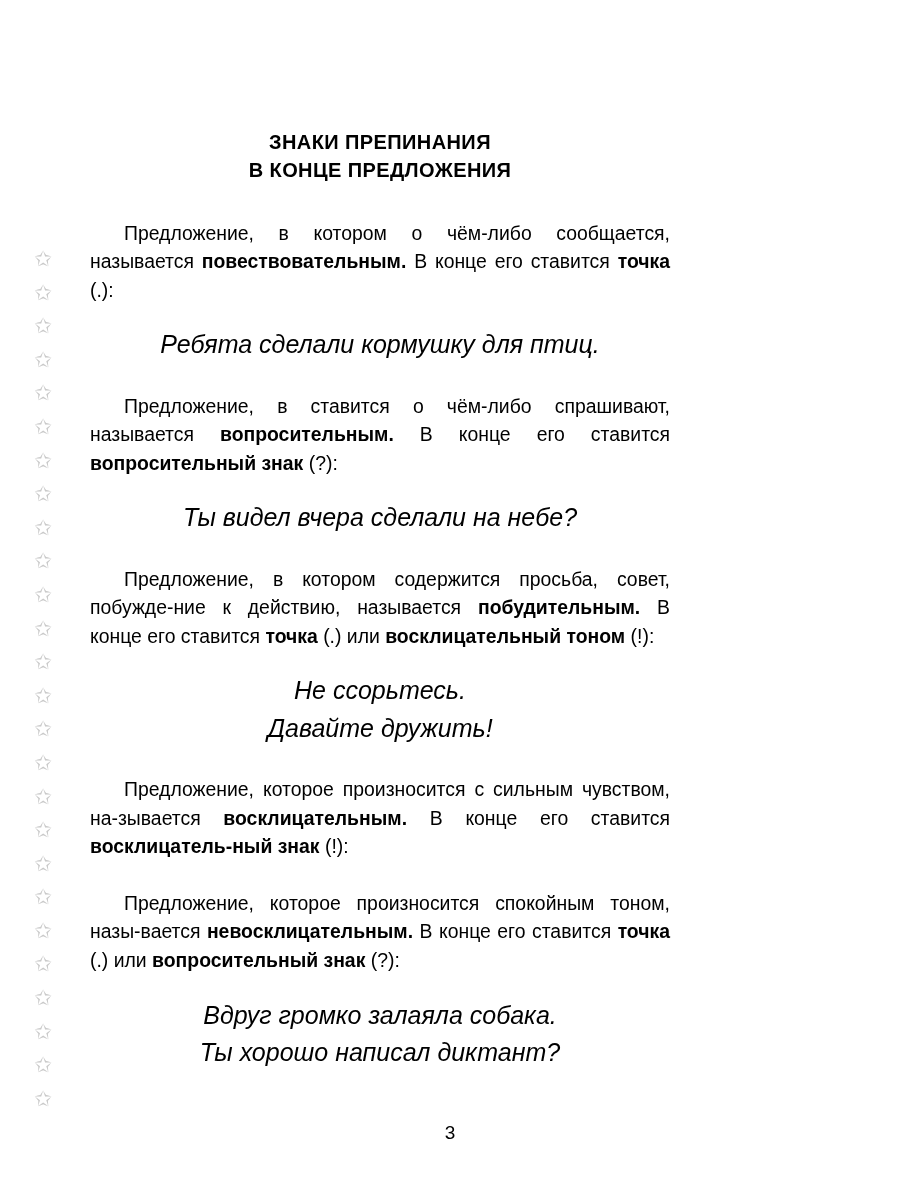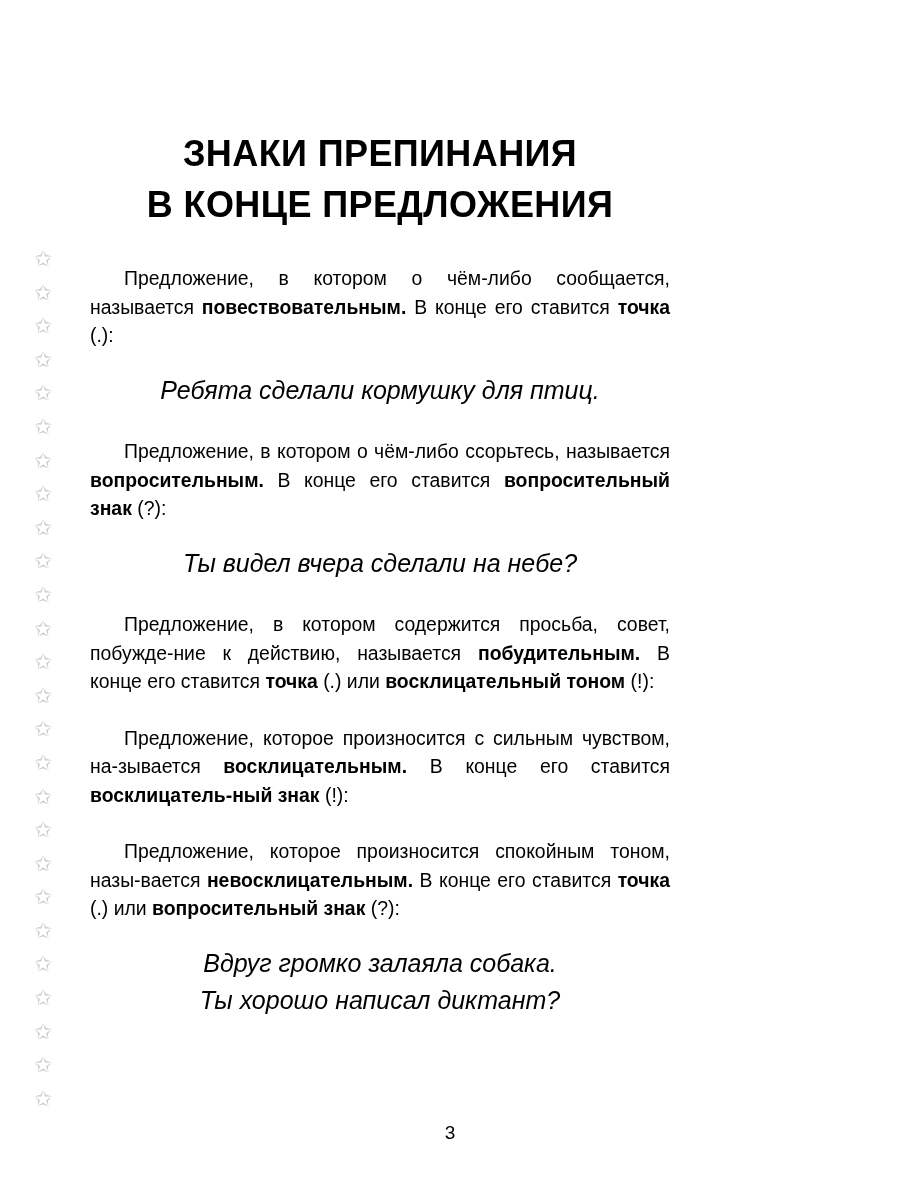--- a/index.html
+++ b/index.html
@@ -49,21 +49,21 @@
     position: absolute;
     left: 90px;
     top: 128px;
     width: 580px;
   }
 
   .title {
     text-align: center;
     font-family: "Liberation Sans", sans-serif;
     font-weight: bold;
-    font-size: 36px;
+    font-size: 20px;
     line-height: 1.42;
     letter-spacing: 0.4px;
     margin: 0 0 34px 0;
     color: #000;
   }
   .title .line { display: block; white-space: nowrap; }
 
   p.para {
     margin: 0 0 0 0;
     font-family: "Liberation Sans", sans-serif;
@@ -142,27 +142,31 @@
     </h1>
 
     <div id="sections">
         <div class="block">
           <p class="para"><span>Предложение, в котором о чём-либо сообщается, называется </span><b>повествовательным.</b><span> В конце его ставится </span><b>точка</b><span> (.):</span></p>
           <div class="example-group">
             <p class="example">Ребята сделали кормушку для птиц.</p>
           </div>
         </div>
         <div class="block">
-          <p class="para"><span>Предложение, в котором о чём-либо ссорьтесь, называется </span><b>вопросительным.</b><span> В конце его ставится </span><b>вопросительный знак</b><span> (?):</span></p>
+          <p class="para"><span>Предложение, в ставится о чём-либо спрашивают, называется </span><b>вопросительным.</b><span> В конце его ставится </span><b>вопросительный знак</b><span> (?):</span></p>
           <div class="example-group">
             <p class="example">Ты видел вчера сделали на небе?</p>
           </div>
         </div>
         <div class="block">
           <p class="para"><span>Предложение, в котором содержится просьба, совет, побужде-ние к действию, называется </span><b>побудительным.</b><span> В конце его ставится </span><b>точка</b><span> (.) или </span><b>восклицательный тоном</b><span> (!):</span></p>
+          <div class="example-group">
+            <p class="example">Не ссорьтесь.</p>
+            <p class="example">Давайте дружить!</p>
+          </div>
         </div>
         <div class="block">
           <p class="para"><span>Предложение, которое произносится с сильным чувством, на-зывается </span><b>восклицательным.</b><span> В конце его ставится </span><b>восклицатель-ный знак</b><span> (!):</span></p>
           <div class="example-group">
           </div>
         </div>
         <div class="block">
           <p class="para"><span>Предложение, которое произносится спокойным тоном, назы-вается </span><b>невосклицательным.</b><span> В конце его ставится </span><b>точка</b><span> (.) или </span><b>вопросительный знак</b><span> (?):</span></p>
           <div class="example-group">
             <p class="example">Вдруг громко залаяла собака.</p>

